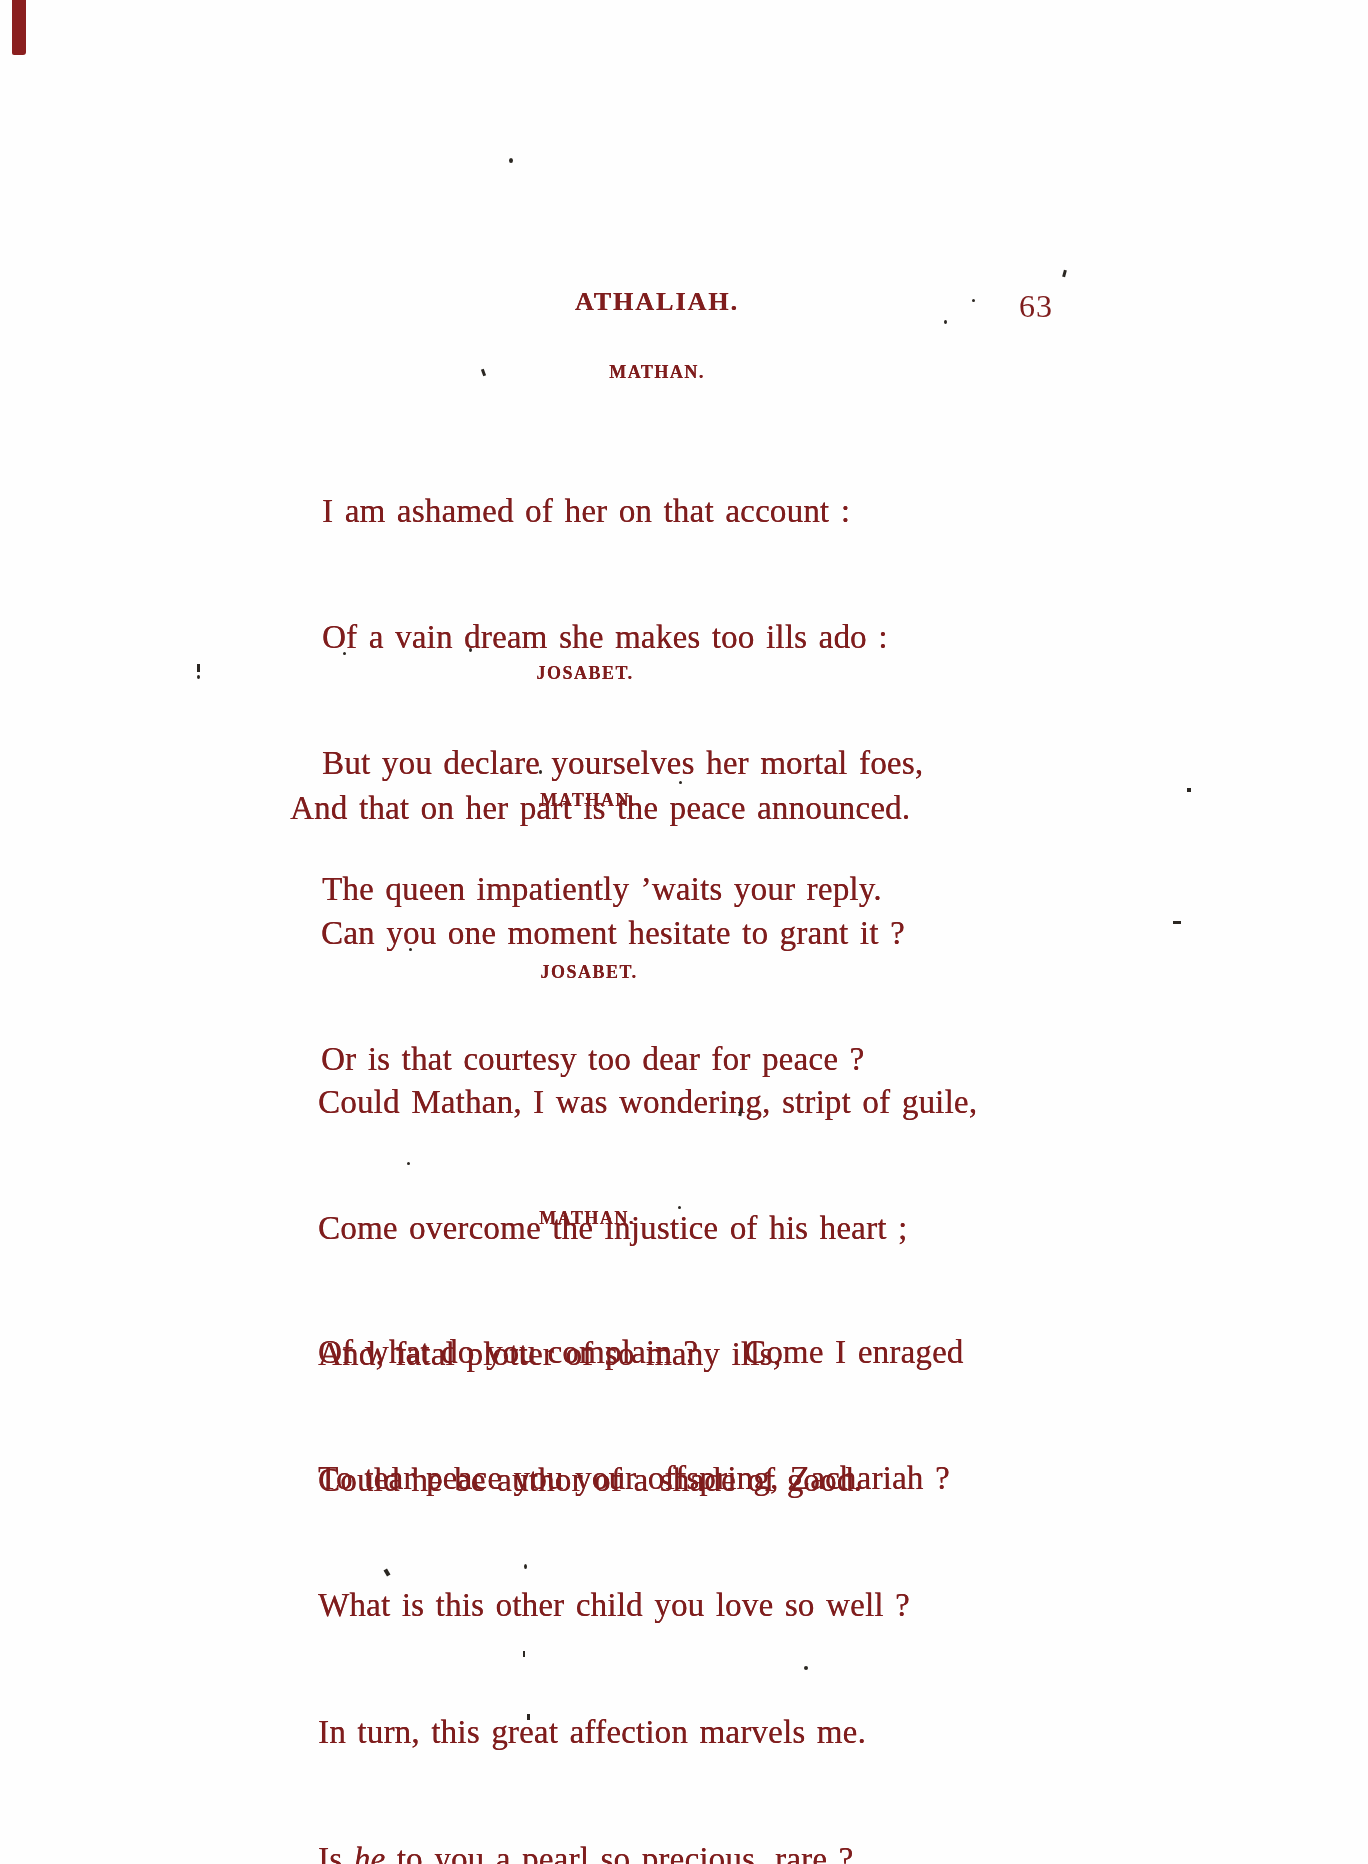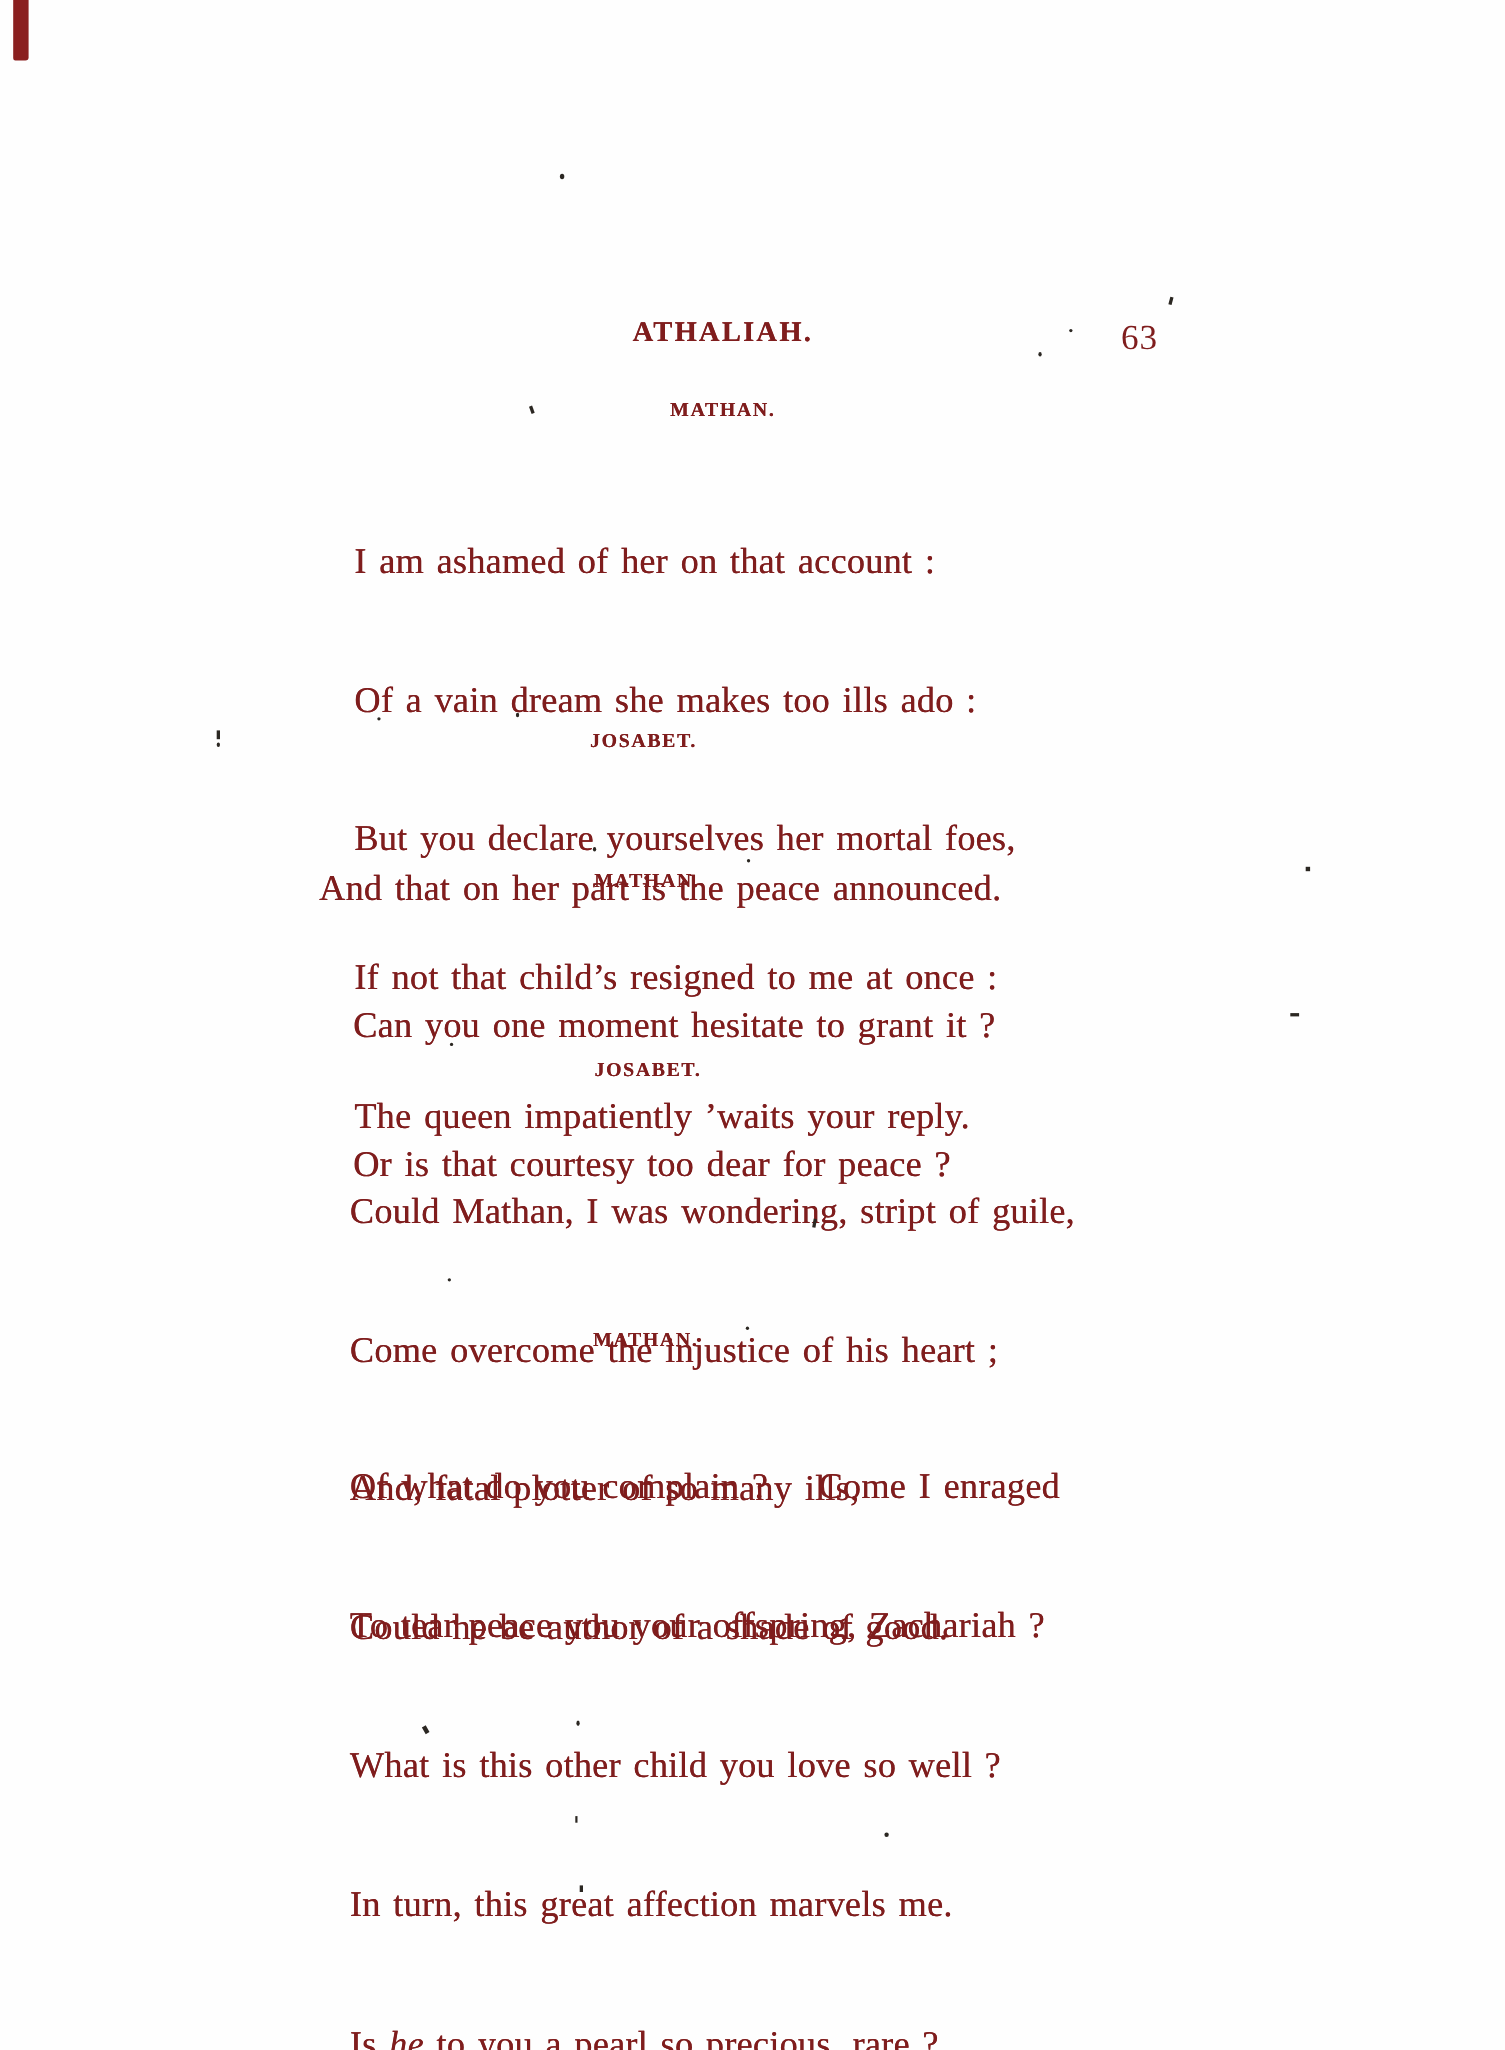--- a/index.html
+++ b/index.html
@@ -78,21 +78,20 @@
   <div class="ribbon" style="background:#8a1f1f;"></div>
 
   <div class="running-title">ATHALIAH.</div>
   <div class="page-number">63</div>
 
   <div class="speaker" style="left:657px; top:362px;">MATHAN.</div>
   <div class="lines" style="left:322px; top:406px;">
     <span class="line">I am ashamed of her on that account :</span>
     <span class="line">Of a vain dream she makes too ills ado :</span>
     <span class="line">But you declare yourselves her mortal foes,</span>
-    <span class="line">If not that child’s resigned to me at once :</span>
     <span class="line">The queen impatiently ’waits your reply.</span>
   </div>
 
   <div class="speaker" style="left:585px; top:663px;">JOSABET.</div>
   <div class="lines" style="left:290px; top:703px;">
     <span class="line">And that on her part is the peace announced.</span>
   </div>
 
   <div class="speaker" style="left:588px; top:790px;">MATHAN.</div>
   <div class="lines" style="left:321px; top:828px;">

